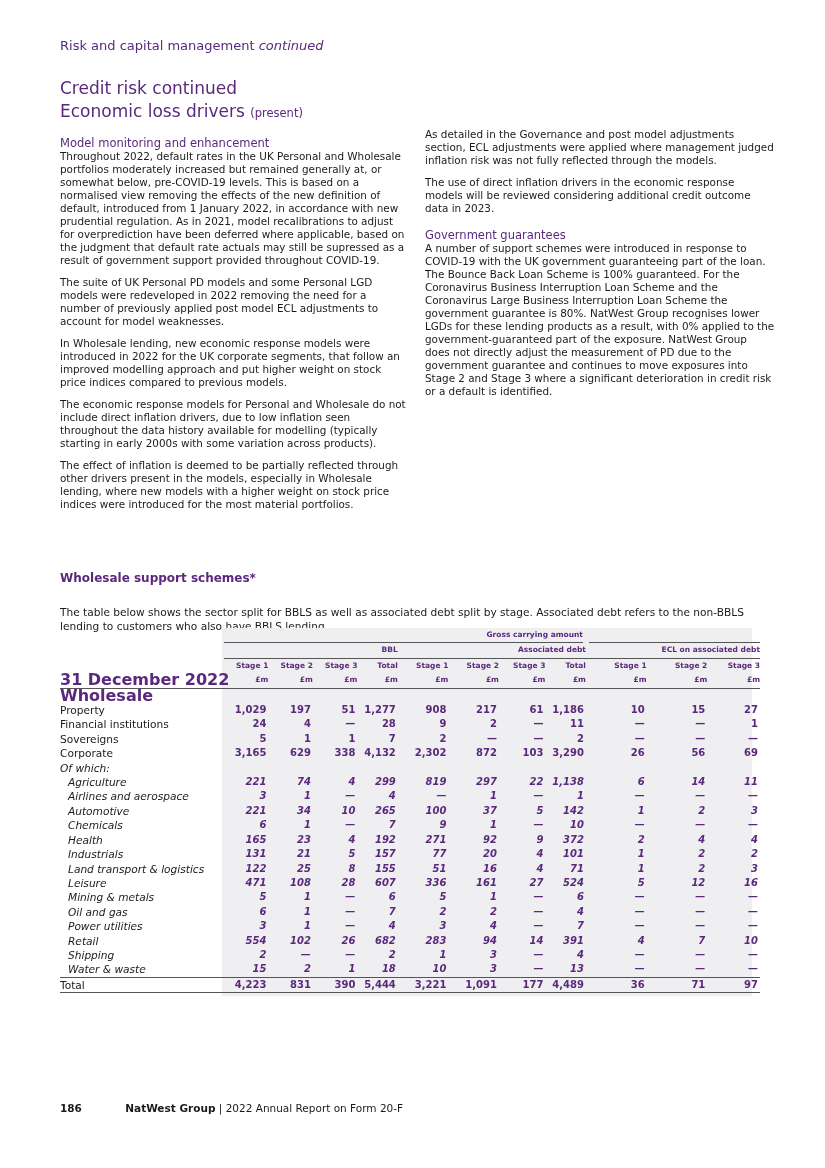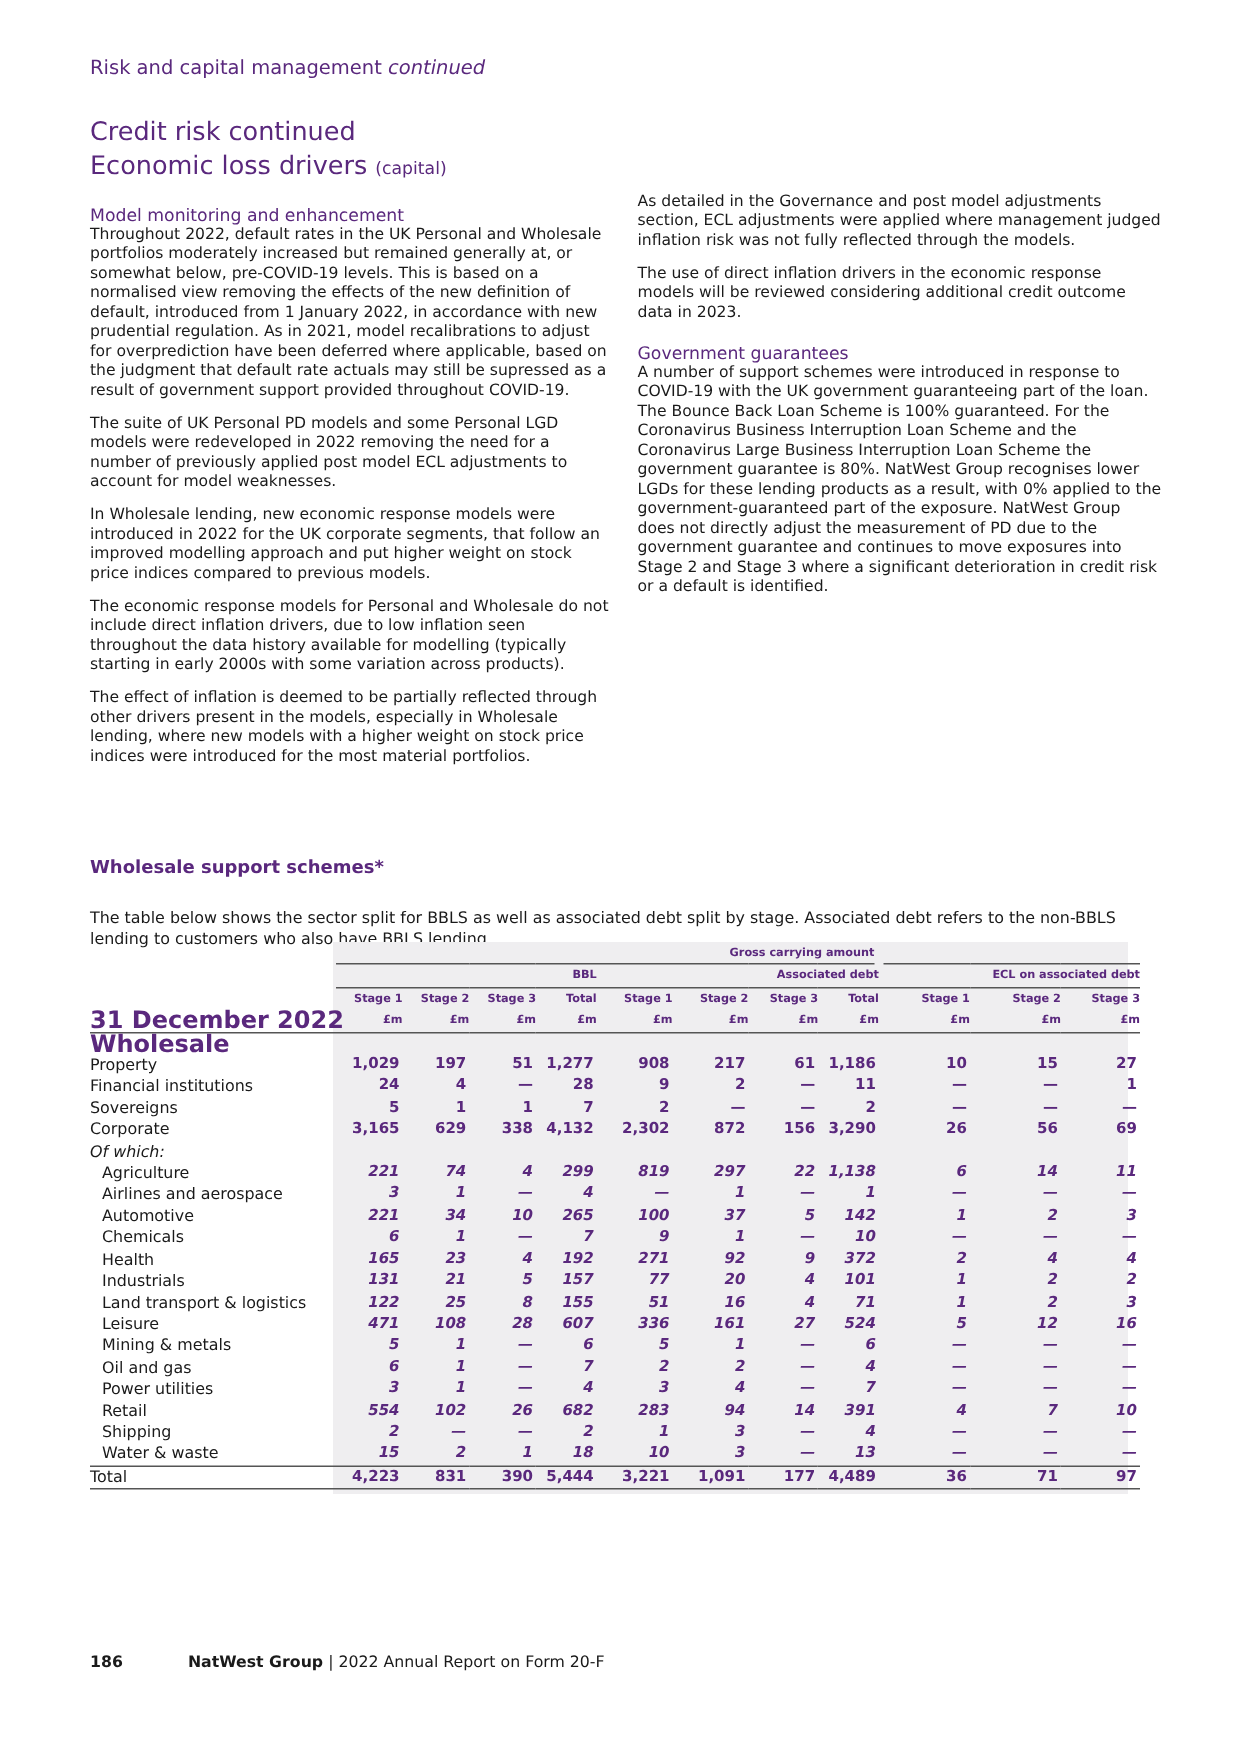--- a/index.html
+++ b/index.html
@@ -18,21 +18,21 @@
   .col-right { left:425px; top:128px; }
   .col-right .h3 { margin-top:4px; }
   .tbl-title { left:60px; top:571px; font-size:12px; font-weight:bold; color:#5a287d; }
   .tbl-desc { left:60px; top:587px; width:710px; font-size:10.6px; line-height:14px;margin-top:18px; }
   .gray-bg { left:222px; top:628px; width:530px; height:368px; background:#efeef0; }
   table.data { position:absolute; left:60px; top:628px; width:700px; border-collapse:collapse;
                font-size:10.6px; table-layout:fixed; }
   table.data td { padding:0; height:14.4px; line-height:14.4px; white-space:nowrap; }
   table.data td.num { text-align:right; color:#5a287d; font-weight:bold; font-size:10px; padding-right:2px; }
   table.data tr.it td.num { font-style:italic; }
-  table.data tr.it td.lab { padding-left:8px; }
+  table.data tr.it td.lab { font-style:italic; padding-left:8px; }
   .hdr { font-size:7.5px; font-weight:bold; color:#5a287d; text-align:right; }
   .hdr-r { font-size:7.5px; font-weight:bold; color:#5a287d; text-align:right; padding-right:2px; }
   .ul { border-bottom:1.5px solid #555; }
   .date-lab { font-size:16px; font-weight:bold; color:#5a287d; }
   .grp-lab { font-size:16px; font-weight:bold; color:#5a287d; }
   tr.total td { border-top:1.5px solid #555; border-bottom:1.5px solid #555; }
   .footer { left:60px; top:1102px; font-size:10.5px; }
   .footer .pg { font-weight:bold; margin-right:40px; }
   .footer .brand { font-weight:bold; }
 </style>
@@ -40,21 +40,21 @@
 <body>
 
 <div class="abs section-label">
   <span>Risk and capital management</span>
   <i>continued</i>
 </div>
 
 <div class="abs h1">Credit risk continued</div>
 <div class="abs h2">
   <span>Economic loss drivers</span>
-  <small>(capital)</small>
+  <small>(present)</small>
 </div>
 
 <div class="abs col col-left">
   <div class="h3">Model monitoring and enhancement</div>
   <p>Throughout 2022, default rates in the UK Personal and Wholesale portfolios moderately increased but remained generally at, or somewhat below, pre-COVID-19 levels. This is based on a normalised view removing the effects of the new definition of default, introduced from 1 January 2022, in accordance with new prudential regulation. As in 2021, model recalibrations to adjust for overprediction have been deferred where applicable, based on the judgment that default rate actuals may still be supressed as a result of government support provided throughout COVID-19.</p>
   <p>The suite of UK Personal PD models and some Personal LGD models were redeveloped in 2022 removing the need for a number of previously applied post model ECL adjustments to account for model weaknesses.</p>
   <p>In Wholesale lending, new economic response models were introduced in 2022 for the UK corporate segments, that follow an improved modelling approach and put higher weight on stock price indices compared to previous models.</p>
   <p>The economic response models for Personal and Wholesale do not include direct inflation drivers, due to low inflation seen throughout the data history available for modelling (typically starting in early 2000s with some variation across products).</p>
   <p>The effect of inflation is deemed to be partially reflected through other drivers present in the models, especially in Wholesale lending, where new models with a higher weight on stock price indices were introduced for the most material portfolios.</p>
 </div>
@@ -175,21 +175,21 @@
         <td class="num">—</td>
       </tr>
       <tr>
         <td class="lab">Corporate</td>
         <td class="num">3,165</td>
         <td class="num">629</td>
         <td class="num">338</td>
         <td class="num">4,132</td>
         <td class="num">2,302</td>
         <td class="num">872</td>
-        <td class="num">156</td>
+        <td class="num">103</td>
         <td class="num">3,290</td>
         <td class="num">26</td>
         <td class="num">56</td>
         <td class="num">69</td>
       </tr>
     </tbody>
   <tbody>
       <tr>
     <td style="font-style:italic">Of which:</td>
     <td colspan="11"></td>

